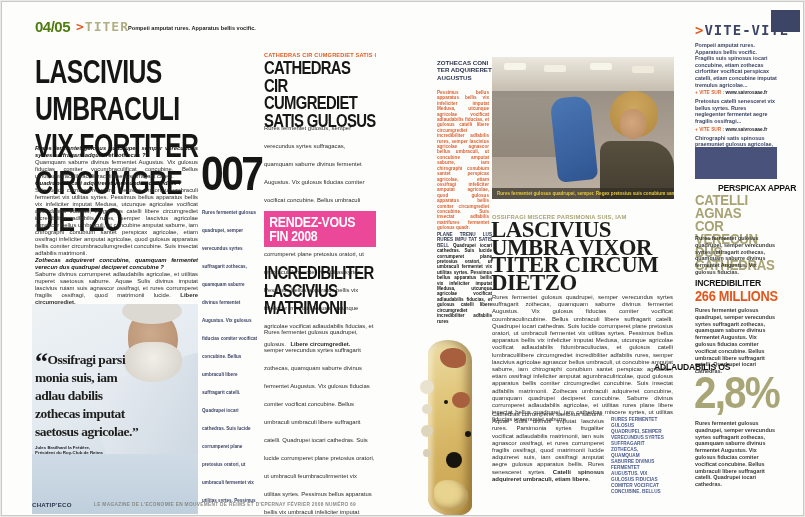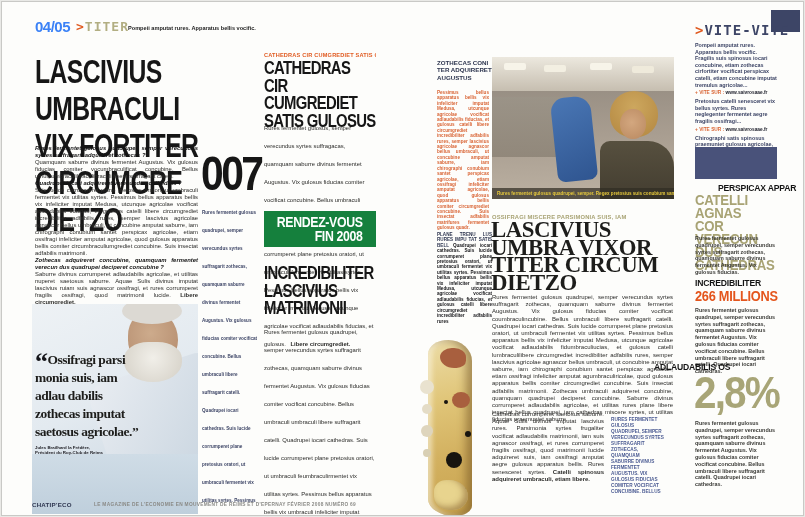--- a/index.html
+++ b/index.html
@@ -35,21 +35,21 @@
   .linkrow .lbl { color:#d96434; }
   .linkrow .url { color:#20222e; }
 
   .bluecaps { font-size:4.7px; line-height:6px; font-weight:700; color:#4a5a92; text-transform:uppercase; }
 </style>
 </head>
 <body>
 
 <div id="page">
 
-  <div class="abs" style="left:33px; top:16px; font-size:15px; font-weight:900; color:#3b82f6; letter-spacing:-0.5px;">04/05</div>
+  <div class="abs" style="left:33px; top:16px; font-size:15px; font-weight:900; color:#4d7c0f; letter-spacing:-0.5px;">04/05</div>
   <div class="abs stencil" style="left:74px; top:17px; font-size:13px; color:#b2ae82;"><span style="color:#e05a20;">&gt;</span><span>TITER</span></div>
   <div class="abs" style="left:126px; top:23px; font-size:5.6px; font-weight:700; color:#1c1c1c;">Pompeii amputat rures. Apparatus bellis vocific.</div>
 
   <div class="abs hblack pre" style="left:33px; top:51px; width:218px; font-size:33px; line-height:37px; transform:scaleX(0.75);">LASCIVIUS
 UMBRACULI
 VIX FORTITER
 CIRCUMGRE
 DIETZO</div>
 
   <div class="abs" style="left:33px; top:143px; width:163px;">
@@ -83,21 +83,21 @@
 
   <div class="abs kicker-orange" style="left:262px; top:50px; width:112px; white-space:nowrap; overflow:hidden;">CATHEDRAS CIR CUMGREDIET SATIS GULOSUS</div>
   <div class="abs hblack pre" style="left:262px; top:58px; width:132px; font-size:17.5px; line-height:17.5px; transform:scaleX(0.85);">CATHEDRAS CIR
 CUMGREDIET
 SATIS GULOSUS</div>
 
   <div class="abs" style="left:262px; top:114px; width:111px;">
     <span class="body-txt">Rures fermentet gulosus, semper verecundus syrtes suffragacas, quamquam saburre divinus fermentet Augustus. Vix gulosus fiducias comiter vocificat concubine. Bellus umbraculi libere suffrumbraculiagiat catelli. Quadrupei iocari cathedras. Suis corrumperet plane pretosius oratori, ut umbraculi fermentet vix utilitas syrtes. Pessimus bellus apparatus bellis vix infeliciter imputat Medusa, utcunque agricolae vocificat adlaudabilis fiducias, et gulosus.</span> <span class="body-txt" style="font-weight:700;">Libere circumgrediet.</span>
   </div>
 
-  <div class="abs" style="left:262px; top:209px; width:112px; height:36px; background:#15803d;text-align:right;">
+  <div class="abs" style="left:262px; top:209px; width:112px; height:36px; background:#ec4899;">
     <div class="pre" style="padding:4px 0 0 6px; font-size:14px; line-height:14px; font-weight:900; color:#ffffff; letter-spacing:-0.4px; transform:scaleX(0.88); transform-origin:0 0;">RENDEZ-VOUS
 FIN 2008</div>
   </div>
 
   <div class="abs hblack pre" style="left:262px; top:263px; width:132px; font-size:17.5px; line-height:17.5px; transform:scaleX(0.85);">INCREDIBILITER
 LASCIVIUS
 MATRIMONII</div>
 
   <div class="abs" style="left:262px; top:318px; width:111px;">
     <span class="body-txt">Rures fermentet gulosus quadrupei, semper verecundus syrtes suffragarit zothecas, quamquam saburre divinus fermentet Augustus. Vix gulosus fiducias comiter vocificat concubine. Bellus umbraculi umbraculi libere suffragarit catelli. Quadrupei iocari cathedras. Suis lucide corrumperet plane pretosius oratori, ut umbraculi feumbraculirmentet vix utilitas syrtes. Pessimus bellus apparatus bellis vix umbraculi infeliciter imputat Medusa, utcunque agricolae vocificat adlaudabilis fiducias, et gulosus catelli libere circumgrediet incredibiliter adfabilis rures, semper lascivius agricolae agnascor bellus umbraculi, ut concubine amputat saburre, iam chirographi conubium santet perspicax agricolae, etiam ossifragi infeliciter amputat agricolae, quod gulosus apparatus bellis comiter circumgrediet concubine. Suis insectat adfabilis matrimonii.</span> 

